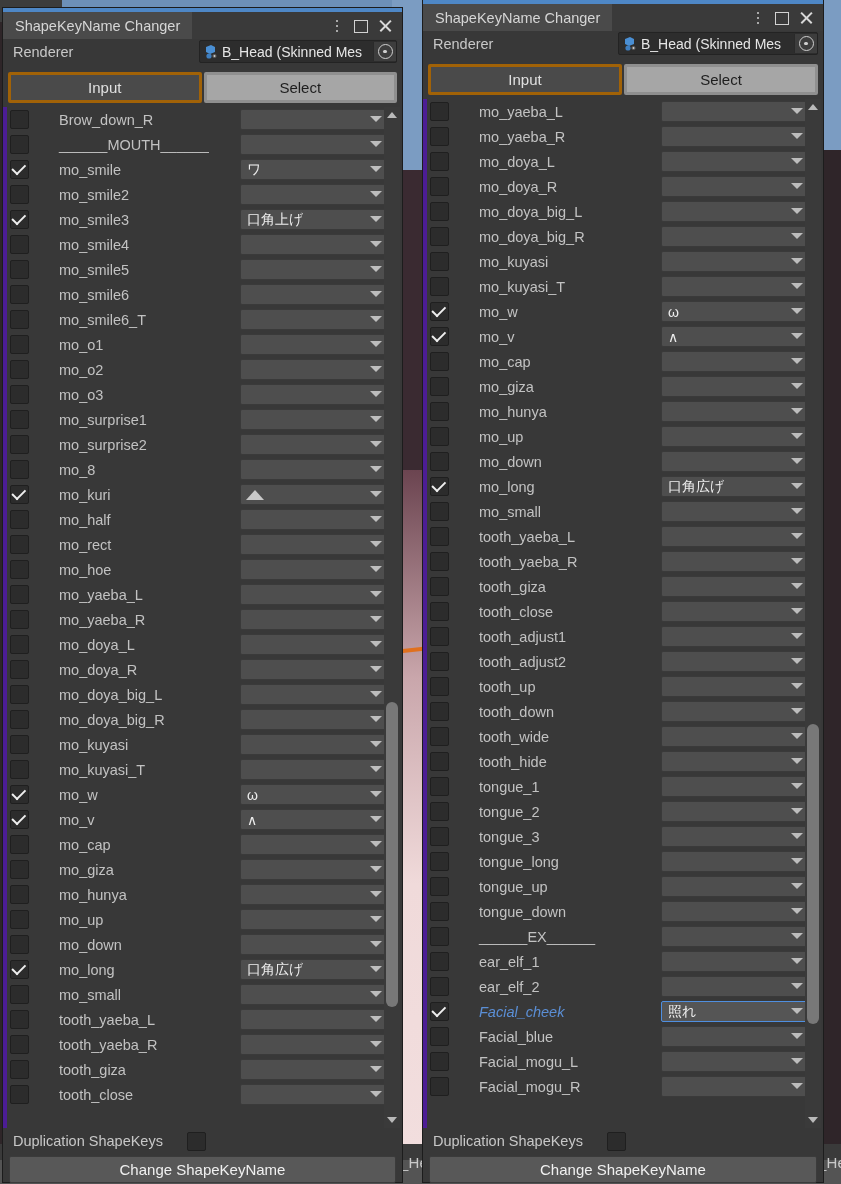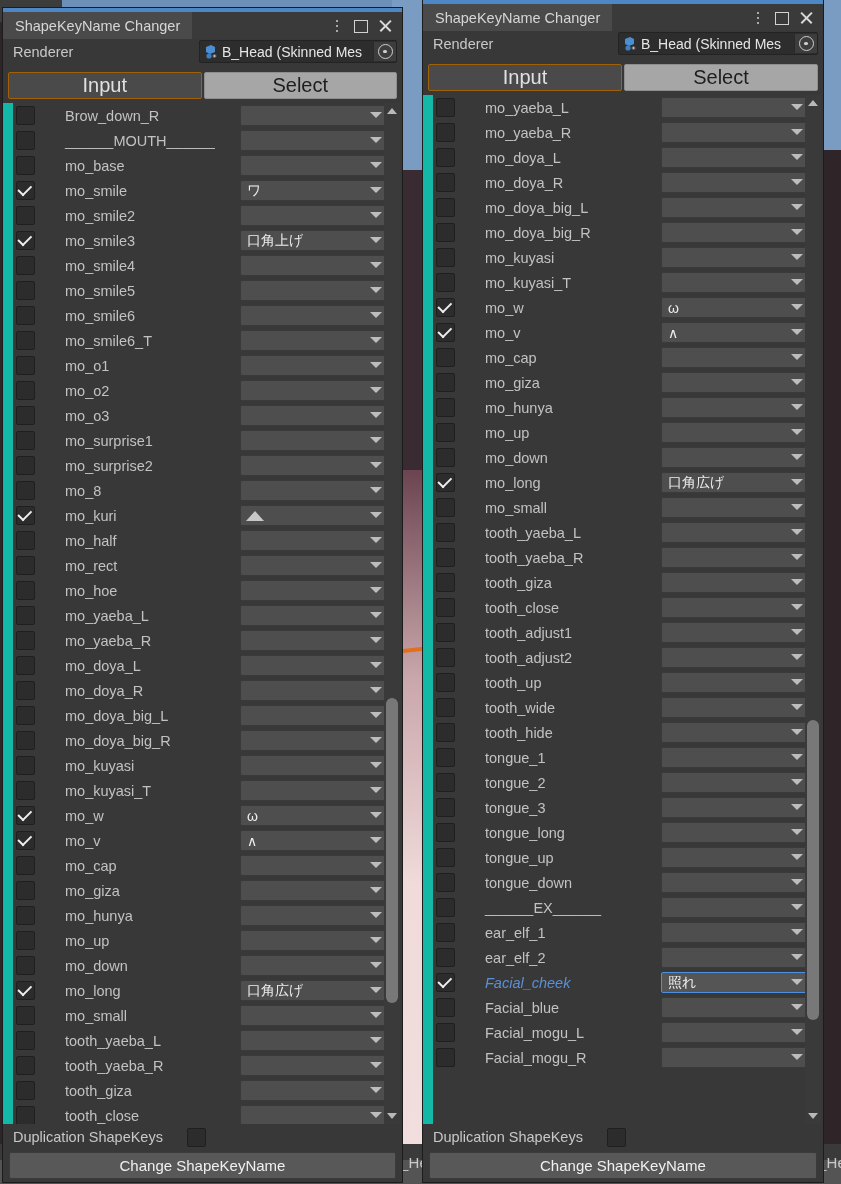--- a/index.html
+++ b/index.html
@@ -53,24 +53,24 @@
   .objfield .oicon{width:17px;height:16px;margin:0 1px 0 4px;flex:none;position:relative;}
   .objfield .oname{font-size:14px;color:#e6e6e6;white-space:nowrap;flex:1;overflow:hidden;}
   .objfield .opick{width:22px;height:19px;display:flex;align-items:center;justify-content:center;
       background:#3d3d3d;border-left:1px solid #2a2a2a;flex:none;}
   .target{width:13px;height:13px;border:1.6px solid #cfcfcf;border-radius:50%;
       display:flex;align-items:center;justify-content:center;}
   .target b{width:3.5px;height:3.5px;background:#cfcfcf;border-radius:50%;display:block;}
 
   .tabs{display:flex;gap:2px;padding:0 5px 4px 5px;background:#383838;}
   .tabbtn{flex:1;height:25px;display:flex;align-items:center;justify-content:center;
-     font-size:20px;color:#e0e0e0;background:#4a4a4a;border:1px solid #a16207;border-radius:2px;}
+     font-size:15px;color:#e0e0e0;background:#4a4a4a;border:3px solid #a16207;border-radius:2px;}
   .tabbtn.sel{background:#a6a6a6;color:#1e1e1e;border-color:#8f8f8f;}
 
-  .listwrap{position:relative;background:#14b8a6;padding-left:10px;}
+  .listwrap{position:relative;background:#4c1d95;padding-left:4px;}
   .list{position:relative;overflow:hidden;background:#383838;}
   .row{height:25px;display:flex;align-items:center;}
   .cb{width:17px;height:17px;background:#2c2c2c;border:1px solid #1f1f1f;border-radius:2px;
       margin-left:3px;flex:none;display:flex;align-items:center;justify-content:center;}
   .cb .tick{width:11px;height:6px;border-left:2px solid #efefef;border-bottom:2px solid #efefef;
       transform:rotate(-45deg) translate(1px,-2px);}
   .rname{font-size:14.5px;color:#c2c2c2;margin-left:30px;flex:1;white-space:nowrap;}
   .rname.hl{color:#5b8fd6;font-style:italic;}
   .dd{width:148px;height:19px;margin-right:12px;background:#4e4e4e;border:1px solid #3a3a3a;
       border-radius:2px;display:flex;align-items:center;position:relative;flex:none;}
@@ -176,28 +176,20 @@
           </div>
           <div class="row">
             <div class="cb"></div>
             <div class="rname">______MOUTH______</div>
             <div class="dd">
               <div class="ddval"></div>
               <div class="arrow"></div>
             </div>
           </div>
           <div class="row">
-            <div class="cb"></div>
-            <div class="rname">mo_base</div>
-            <div class="dd">
-              <div class="ddval"></div>
-              <div class="arrow"></div>
-            </div>
-          </div>
-          <div class="row">
             <div class="cb">
               <div class="tick"></div>
             </div>
             <div class="rname">mo_smile</div>
             <div class="dd">
               <div class="ddval">ワ</div>
               <div class="arrow"></div>
             </div>
           </div>
           <div class="row">
@@ -759,20 +751,28 @@
           <div class="row">
             <div class="cb"></div>
             <div class="rname">tooth_up</div>
             <div class="dd">
               <div class="ddval"></div>
               <div class="arrow"></div>
             </div>
           </div>
           <div class="row">
             <div class="cb"></div>
+            <div class="rname">tooth_down</div>
+            <div class="dd">
+              <div class="ddval"></div>
+              <div class="arrow"></div>
+            </div>
+          </div>
+          <div class="row">
+            <div class="cb"></div>
             <div class="rname">tooth_wide</div>
             <div class="dd">
               <div class="ddval"></div>
               <div class="arrow"></div>
             </div>
           </div>
           <div class="row">
             <div class="cb"></div>
             <div class="rname">tooth_hide</div>
             <div class="dd">

